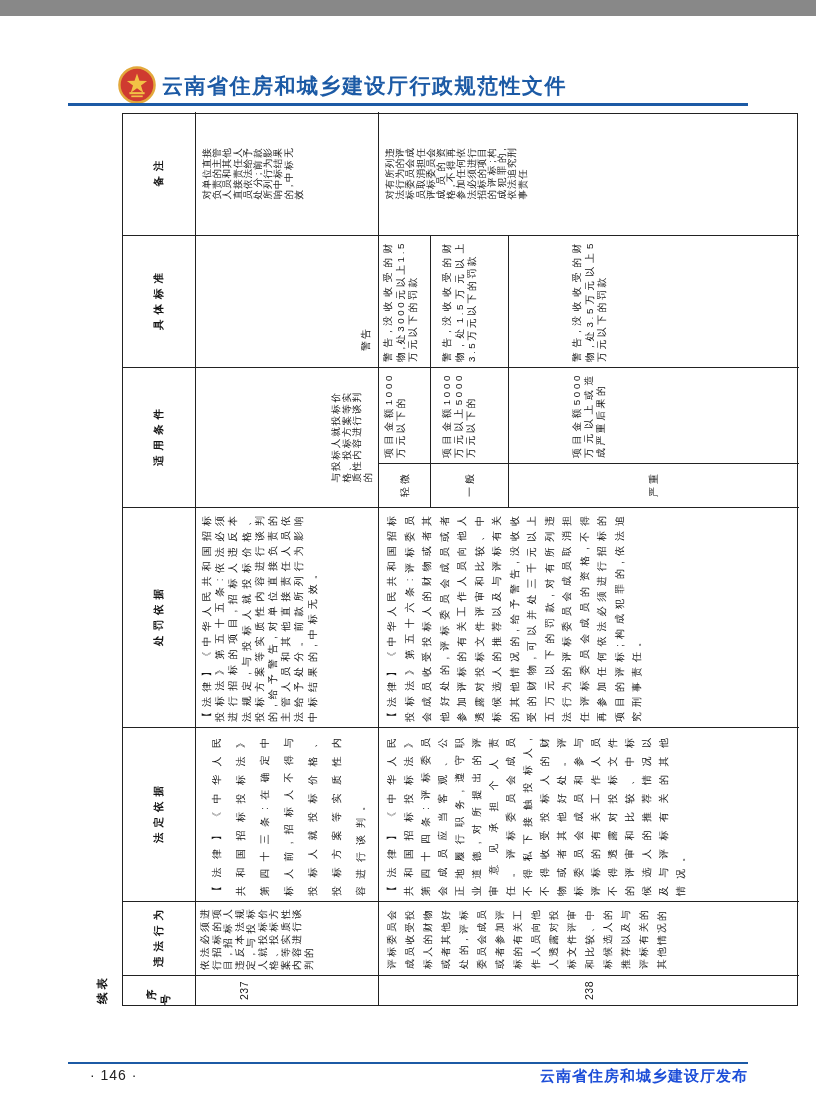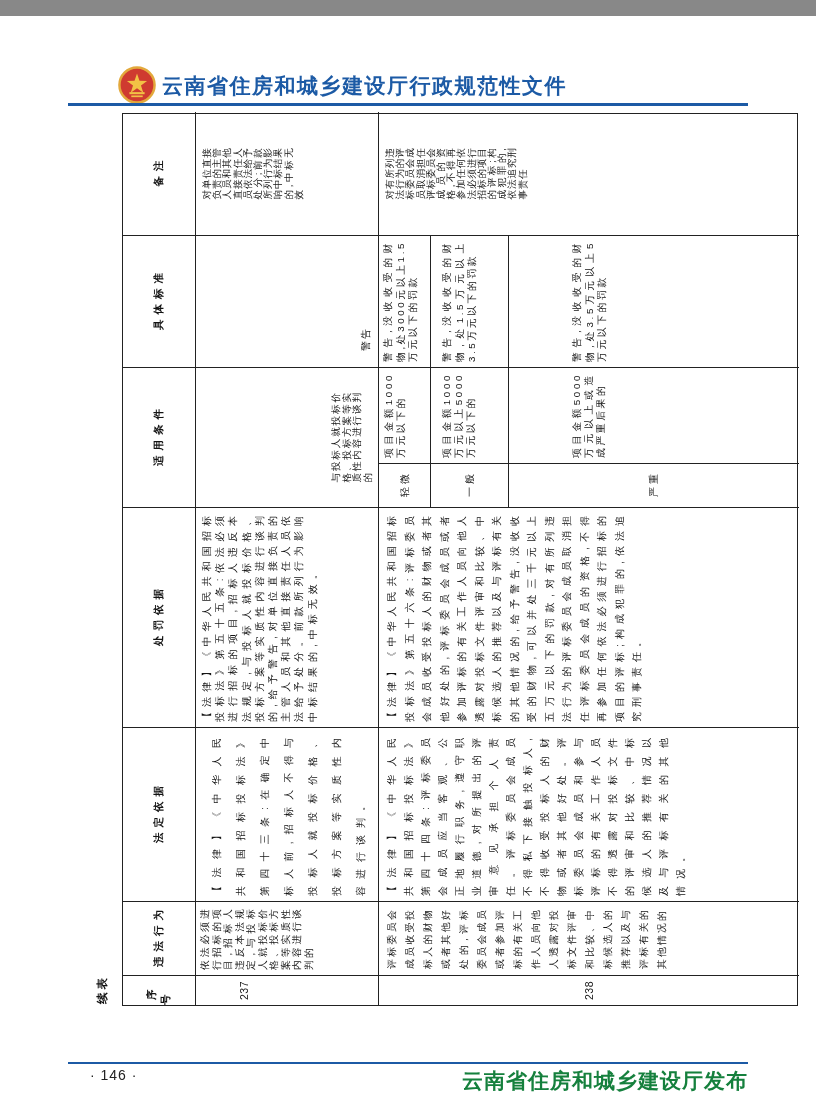--- a/index.html
+++ b/index.html
@@ -15,21 +15,21 @@
   .emblem { position:absolute; left:118px; top:50px; width:38px; height:38px; }
   .doc-title {
     position:absolute; left:162px; top:56px; width:560px;
     font-size:21px; font-weight:bold; color:#1c5aa5; letter-spacing:1.5px;
     white-space:nowrap;
   }
   .head-rule { position:absolute; left:68px; top:87px; width:680px; height:3px; background:#1c5aa5; }
   
   .foot-rule { position:absolute; left:68px; top:1046px; width:680px; height:2px; background:#1c5aa5; }
   .page-num { position:absolute; left:90px; top:1051px; font-size:14px; color:#222; letter-spacing:1px; }
-  .publisher { position:absolute; right:68px; top:1051px; font-size:21px; font-weight:bold; color:#15803d; letter-spacing:1px; }
+  .publisher { position:absolute; right:68px; top:1051px; font-size:15px; font-weight:bold; color:#1d4ed8; letter-spacing:1px; }
   
   .rotor {
     position:absolute; left:95px; top:990px; width:893px; height:703px;
     transform:rotate(-90deg); transform-origin:0 0;
   }
   .cont-label { position:absolute; left:2px; top:0; width:46px; height:24px;
     font-size:11.5px; font-weight:bold; letter-spacing:3px; color:#111; }
   .tbl { position:absolute; left:0; top:27px; width:893px; height:676px;
     border:1.2px solid #222; }
   .cell { position:absolute; border-right:1px solid #222; border-bottom:1px solid #222;

